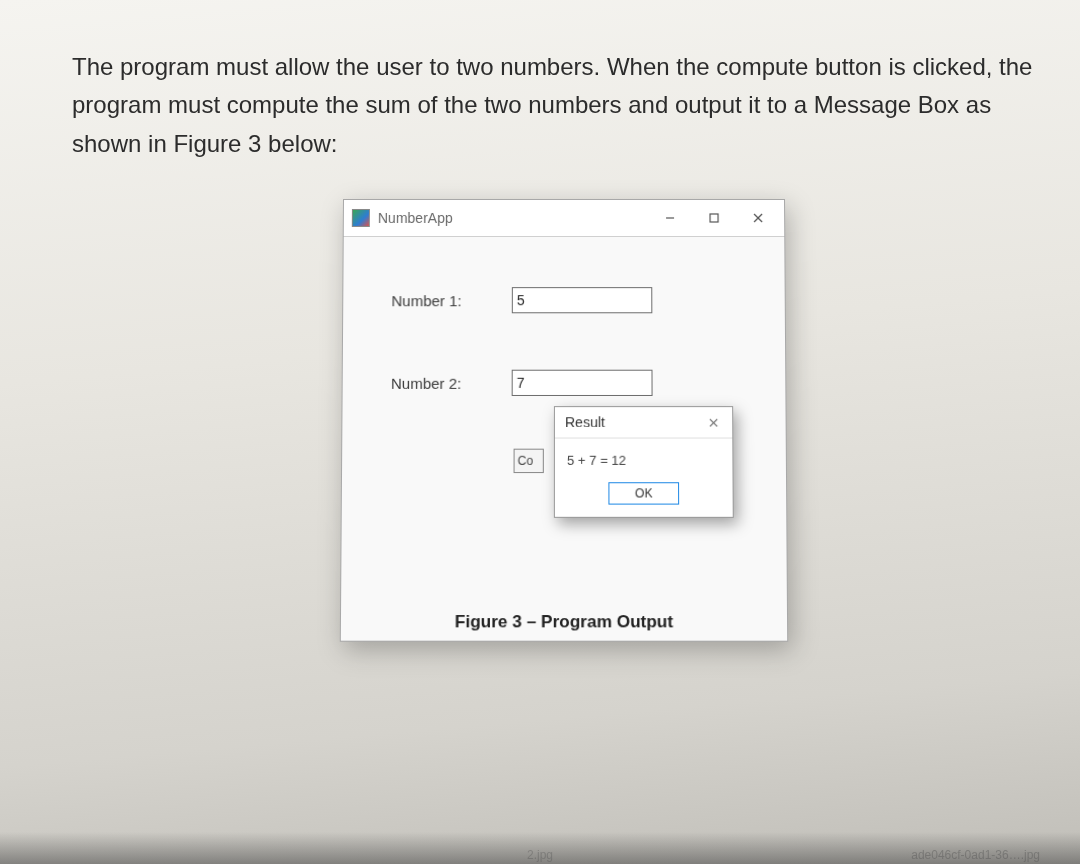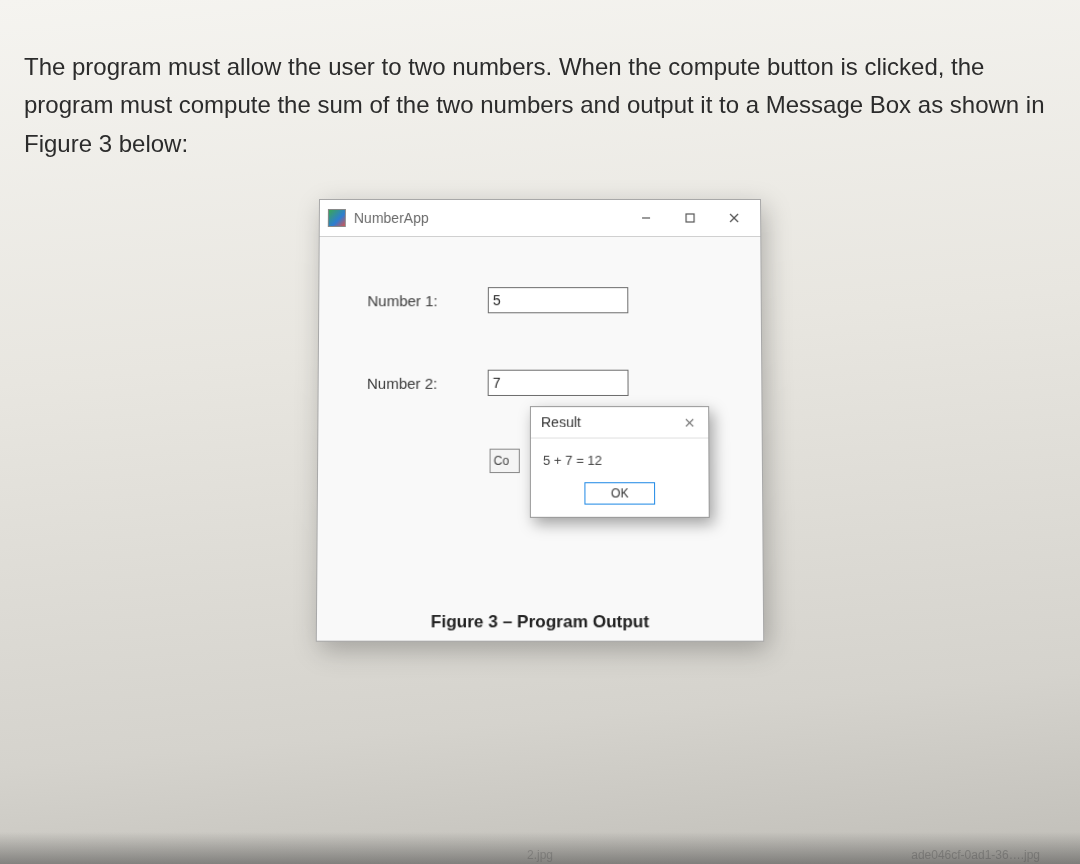--- a/index.html
+++ b/index.html
@@ -7,20 +7,21 @@
     padding: 0;
     width: 1080px;
     height: 864px;
     font-family: Arial, Helvetica, sans-serif;
     background: linear-gradient(175deg, #f5f4f0 0%, #e8e6e0 40%, #d5d3cd 80%, #c0beb8 100%);
     overflow: hidden;
   }
   .page {
     padding: 24px 24px 0 24px;
     color: #222;
+    margin-left: 48px;
   }
   .instruction {
     font-size: 24px;
     line-height: 1.6;
     color: #2c2c2c;
   }
   .figure-wrap {
     margin-top: 36px;
     display: flex;
     justify-content: center;

